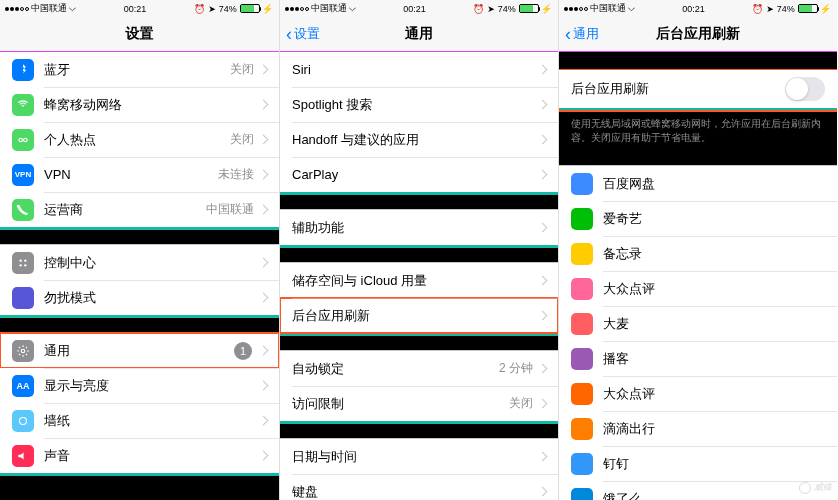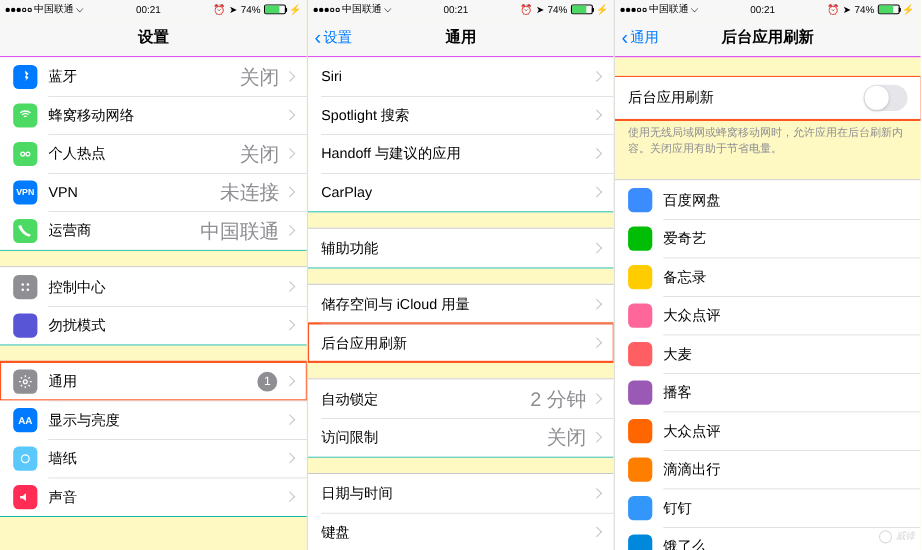--- a/index.html
+++ b/index.html
@@ -1,40 +1,40 @@
 <!DOCTYPE html>
 <html><head>
 <meta charset="utf-8">
 <style>
 *{margin:0;padding:0;box-sizing:border-box;font-family:-apple-system,"Helvetica Neue",Arial,sans-serif;}
 body{background:#fff;width:838px;height:500px;display:flex;position:relative;}
-.screen{width:279px;height:500px;background:#fef9c3;overflow:hidden;position:relative;flex-shrink:0;}
+.screen{width:279px;height:500px;background:#000000;overflow:hidden;position:relative;flex-shrink:0;}
 .screen+.screen{border-left:1px solid #ddd;}
 .status-bar{height:17px;background:#f7f7f8;display:flex;align-items:center;justify-content:space-between;padding:0 5px;font-size:9px;color:#000;}
 .status-left{display:flex;align-items:center;gap:2px;}
 .status-right{display:flex;align-items:center;gap:3px;}
 .dots{display:flex;gap:1px;}
 .dot{width:4px;height:4px;border-radius:50%;background:#000;}
 .dot.empty{background:none;border:0.5px solid #000;}
 .battery{width:20px;height:9px;border:1px solid #000;border-radius:2px;position:relative;display:flex;align-items:center;}
 .battery::after{content:"";position:absolute;right:-2px;width:1.5px;height:4px;background:#000;border-radius:0 1px 1px 0;}
 .battery-fill{height:100%;width:74%;background:#4cd964;}
 .nav-bar{height:35px;background:#f7f7f8;border-bottom:1px solid #d946ef;display:flex;align-items:center;justify-content:center;position:relative;}
 .nav-title{font-size:14px;font-weight:600;}
 .nav-back{position:absolute;left:6px;display:flex;align-items:center;color:#007aff;font-size:13px;gap:2px;}
 .nav-back .chev{font-size:18px;line-height:1;}
-.section{background:#fff;border-top:1px solid #c8c7cc;border-bottom:1px solid #14b8a6;margin-top:14px;}
+.section{background:#fff;border-top:1px solid #c8c7cc;border-bottom:3px solid #14b8a6;margin-top:14px;}
 .section:first-of-type{margin-top:0;border-top:none;}
 .row{height:35px;display:flex;align-items:center;padding:0 12px;position:relative;background:#fff;}
 .row+.row::before{content:"";position:absolute;left:44px;right:0;top:0;height:1px;background:#c8c7cc;transform:scaleY(0.5);}
 .row.noicon+.row.noicon::before{left:12px;}
 .row-icon{width:22px;height:22px;border-radius:5px;margin-right:10px;display:flex;align-items:center;justify-content:center;flex-shrink:0;}
 .row-icon svg{width:14px;height:14px;fill:#fff;}
 .row-label{flex:1;font-size:13px;color:#000;}
-.row-detail{font-size:18px;color:#8e8e93;margin-right:6px;}
+.row-detail{font-size:12px;color:#8e8e93;margin-right:6px;}
 .chevron{width:7px;height:7px;border-top:1.5px solid #c7c7cc;border-right:1.5px solid #c7c7cc;transform:rotate(45deg);}
 .badge{background:#8e8e93;color:#fff;border-radius:9px;min-width:18px;height:18px;display:flex;align-items:center;justify-content:center;font-size:11px;margin-right:8px;padding:0 5px;}
 .highlight{outline:2px solid #ff5722;outline-offset:-1px;}
 .toggle{width:40px;height:24px;background:#e5e5ea;border-radius:12px;position:relative;}
 .toggle::after{content:"";position:absolute;width:22px;height:22px;background:#fff;border-radius:50%;top:1px;left:1px;box-shadow:0 1px 3px rgba(0,0,0,0.2);}
 .help-text{padding:6px 12px;font-size:10px;color:#8e8e93;line-height:1.4;}
 .app-row{height:35px;display:flex;align-items:center;padding:0 12px;background:#fff;position:relative;}
 .app-row+.app-row::before{content:"";position:absolute;left:44px;right:0;top:0;height:1px;background:#c8c7cc;transform:scaleY(0.5);}
 .app-icon{width:22px;height:22px;border-radius:5px;margin-right:10px;flex-shrink:0;}
 .watermark{position:absolute;right:6px;bottom:6px;color:#ccc;font-size:9px;opacity:0.7;display:flex;align-items:center;gap:3px;font-style:italic;}

